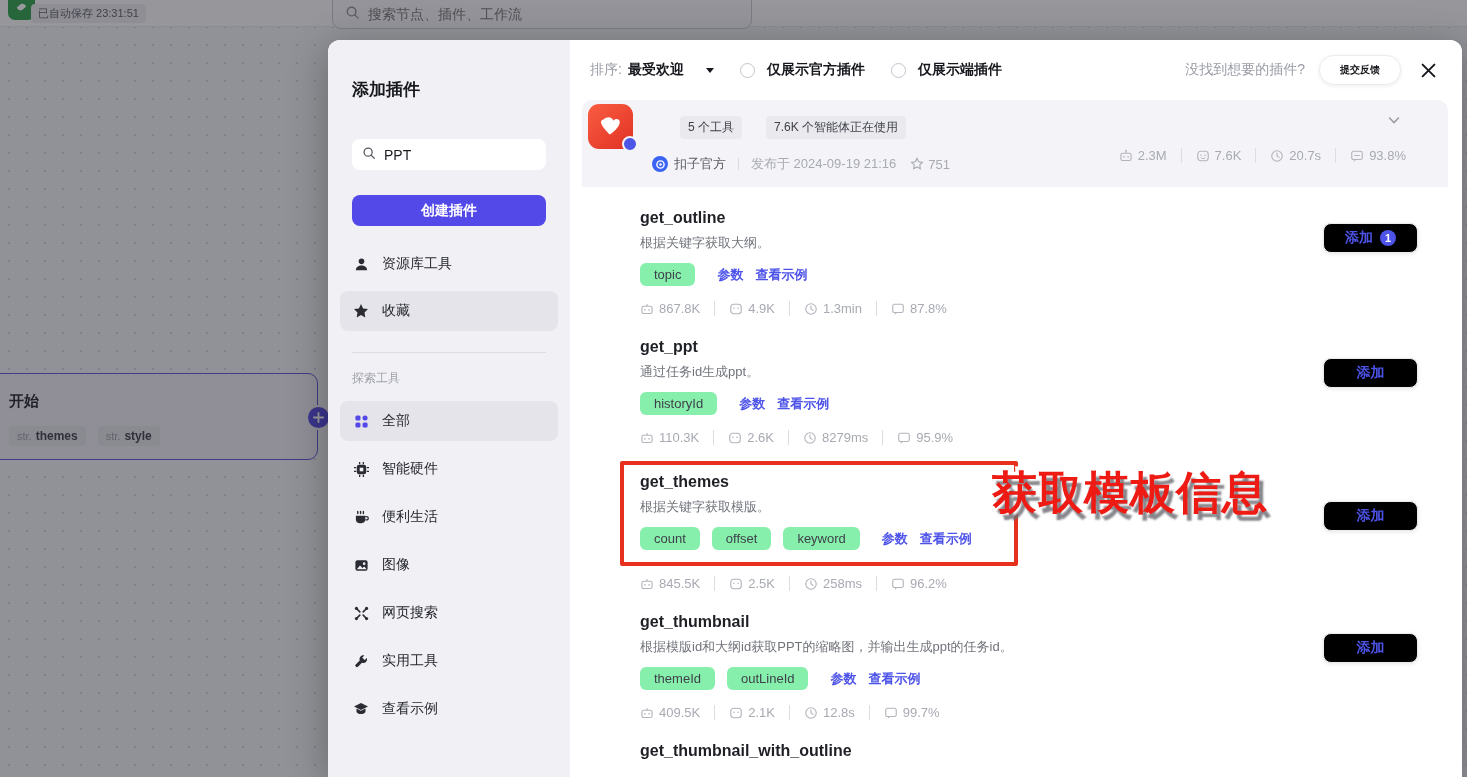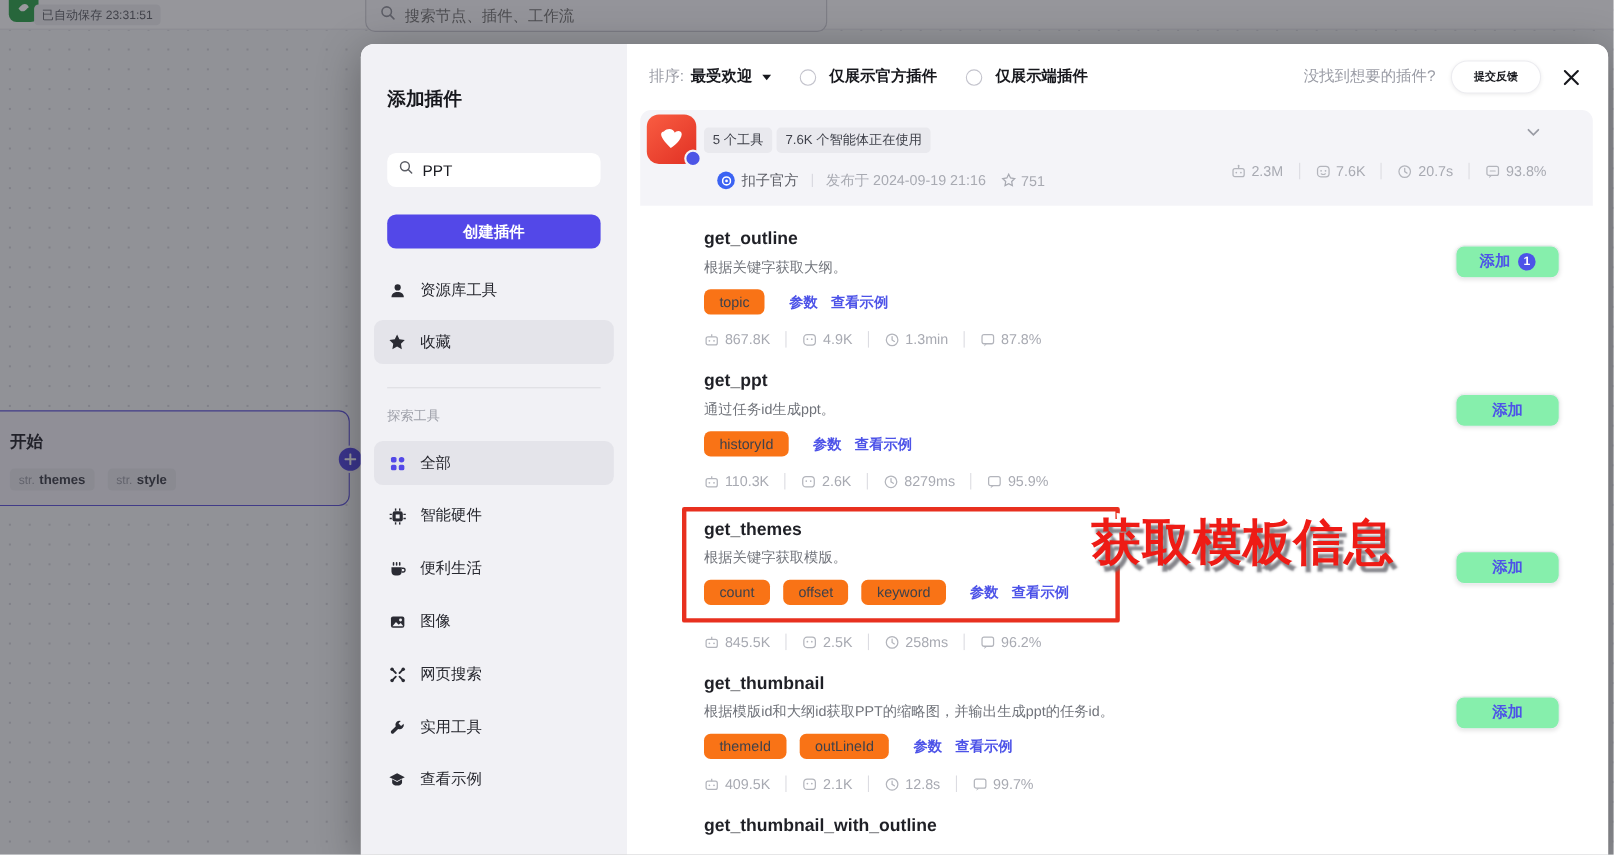--- a/index.html
+++ b/index.html
@@ -42,59 +42,59 @@
   .item-library { margin-top:18px; }
   .item-fav { margin-top:7px; }
   .side-div { height:1px; background:#dcdce2; margin:21px 0 0 0; }
   .side-label { margin-top:17px; font-size:12px; color:#9fa1aa; }
   .cat-list { margin-top:14px; display:flex; flex-direction:column; gap:8px; }
 
   
   .m-main { flex:1; position:relative; background:#fff; overflow:hidden; }
   .m-toolbar { height:60px; display:flex; align-items:center; padding:0 26px 0 20px; }
   .sort-label { font-size:14px; color:#9a9ca5; }
-  .sort-value { font-size:14px; font-weight:bold; color:#17181d; margin-left:6px; display:flex; align-items:center; gap:9px; cursor:pointer; }
+  .sort-value { font-size:14px; font-weight:bold; color:#17181d; margin-left:6px; display:flex; align-items:center; gap:22px; cursor:pointer; }
   .caret { width:0; height:0; border-left:4.5px solid transparent; border-right:4.5px solid transparent; border-top:5.5px solid #17181d; }
   .radio-group { display:flex; align-items:center; gap:12px; margin-left:26px; cursor:pointer; }
   .radio { width:15px; height:15px; border-radius:50%; border:1.5px solid #c4c4cd; background:#fff; }
   .radio-label { font-size:14px; font-weight:bold; color:#17181d; }
   .tb-right { margin-left:auto; display:flex; align-items:center; gap:14px; }
   .fb-hint { font-size:14px; color:#9a9ca5; }
   .fb-btn { height:30px; padding:0 20px; background:#fff; border:1px solid #ececf0; border-radius:16px; box-shadow:0 1px 4px rgba(0,0,0,0.08); font-size:10px; font-weight:bold; color:#17181d; cursor:pointer; font-family:inherit; }
   .close-btn { margin-left:6px; cursor:pointer; color:#17181d; display:flex; }
 
   .plugin-card { margin:0 14px 0 12px; }
   .card-header { position:relative; background:#f4f4f8; border-radius:10px 10px 0 0; padding:8px 18px 14px 6px; }
   .plugin-logo { position:absolute; left:6px; top:4px; width:45px; height:45px; border-radius:11px; background:linear-gradient(140deg,#f95d42,#e13124); display:flex; align-items:center; justify-content:center; }
   .plugin-logo-badge { position:absolute; right:-5px; bottom:-3px; width:16px; height:16px; border-radius:50%; background:#4c55e6; border:2px solid #f4f4f8; }
-  .badges { display:flex; gap:4px; margin-left:52px; padding-top:8px; }
+  .badges { display:flex; gap:24px; margin-left:92px; padding-top:8px; }
   .pill { background:#e9e9ee; border-radius:4px; padding:3px 8px; font-size:12px; color:#3f414a; white-space:nowrap; }
   .meta-row { display:flex; align-items:center; margin-left:64px; margin-top:16px; font-size:13px; }
   .verified { width:16px; height:16px; border-radius:50%; background:#3b63f3; display:flex; align-items:center; justify-content:center; margin-right:6px; }
   .author { color:#5c5e66; font-weight:500; }
   .meta-sep { width:1px; height:12px; background:#d8d8de; margin:0 12px; }
   .meta-dim { color:#a8aab2; }
   .meta-star { display:flex; align-items:center; gap:4px; color:#a8aab2; margin-left:14px; }
   .hdr-stats { position:absolute; right:42px; top:48px;justify-content:center; }
   .stats { display:flex; align-items:center; font-size:13px; color:#a8aab2; }
   .stat { display:flex; align-items:center; gap:5px; }
   .stat + .stat { margin-left:14px; padding-left:14px; border-left:1px solid #dcdce2; }
   .stat svg { color:#b3b5bc; }
   .chevron { position:absolute; right:46px; top:12px; color:#9a9ca5; cursor:pointer; display:flex; }
 
   .tools { padding:0 22px 0 58px; }
   .tool-row { position:relative; padding-top:22px; }
   .tool-name { font-size:16px; font-weight:bold; color:#1f2026; }
   .tool-desc { margin-top:7px; font-size:13px; color:#71747b; }
   .tag-row { margin-top:11px; display:flex; align-items:center; gap:12px; }
-  .param-pill { background:#f97316; border-radius:6px; padding:4px 14px; font-size:13px; font-weight:500; color:#3f414a; }
+  .param-pill { background:#86efac; border-radius:6px; padding:4px 14px; font-size:13px; font-weight:500; color:#3f414a; }
   .links { display:flex; gap:12px; margin-left:10px; }
   .link { font-size:13px; font-weight:bold; color:#4d53e8; cursor:pointer; }
   .tool-stats { margin-top:15px; }
-  .add-btn { position:absolute; right:8px; top:42px; width:95px; height:30px; background:#86efac; border:1px solid #ececf0; border-radius:8px; box-shadow:0 1px 4px rgba(0,0,0,0.1); display:flex; align-items:center; justify-content:center; gap:7px; font-size:14px; font-weight:bold; color:#4d53e8; cursor:pointer; font-family:inherit; }
+  .add-btn { position:absolute; right:8px; top:42px; width:95px; height:30px; background:#000000; border:1px solid #ececf0; border-radius:8px; box-shadow:0 1px 4px rgba(0,0,0,0.1); display:flex; align-items:center; justify-content:center; gap:7px; font-size:14px; font-weight:bold; color:#4d53e8; cursor:pointer; font-family:inherit; }
   .add-badge { width:16px; height:16px; border-radius:50%; background:#4d53e8; color:#fff; font-size:11px; display:flex; align-items:center; justify-content:center; }
 
   .hl-box { border:4px solid #e8301f; border-radius:2px; width:398px; margin-left:-20px; padding:6px 16px 12px 16px; }
   .hl-box .tool-name { margin-top:2px; }
   .row-themes { padding-top:16px; }
   .row-themes .tool-stats { margin-top:10px; }
   .row-themes .add-btn { top:56px; }
   .annotation { position:absolute; left:352px; top:18px; font-size:45px; font-weight:bold; color:#ee1b15; letter-spacing:1px;
     -webkit-text-stroke:7px #ffffff; paint-order:stroke fill; text-shadow:4px 6px 2px rgba(110,110,118,0.85); white-space:nowrap; }
 </style>

